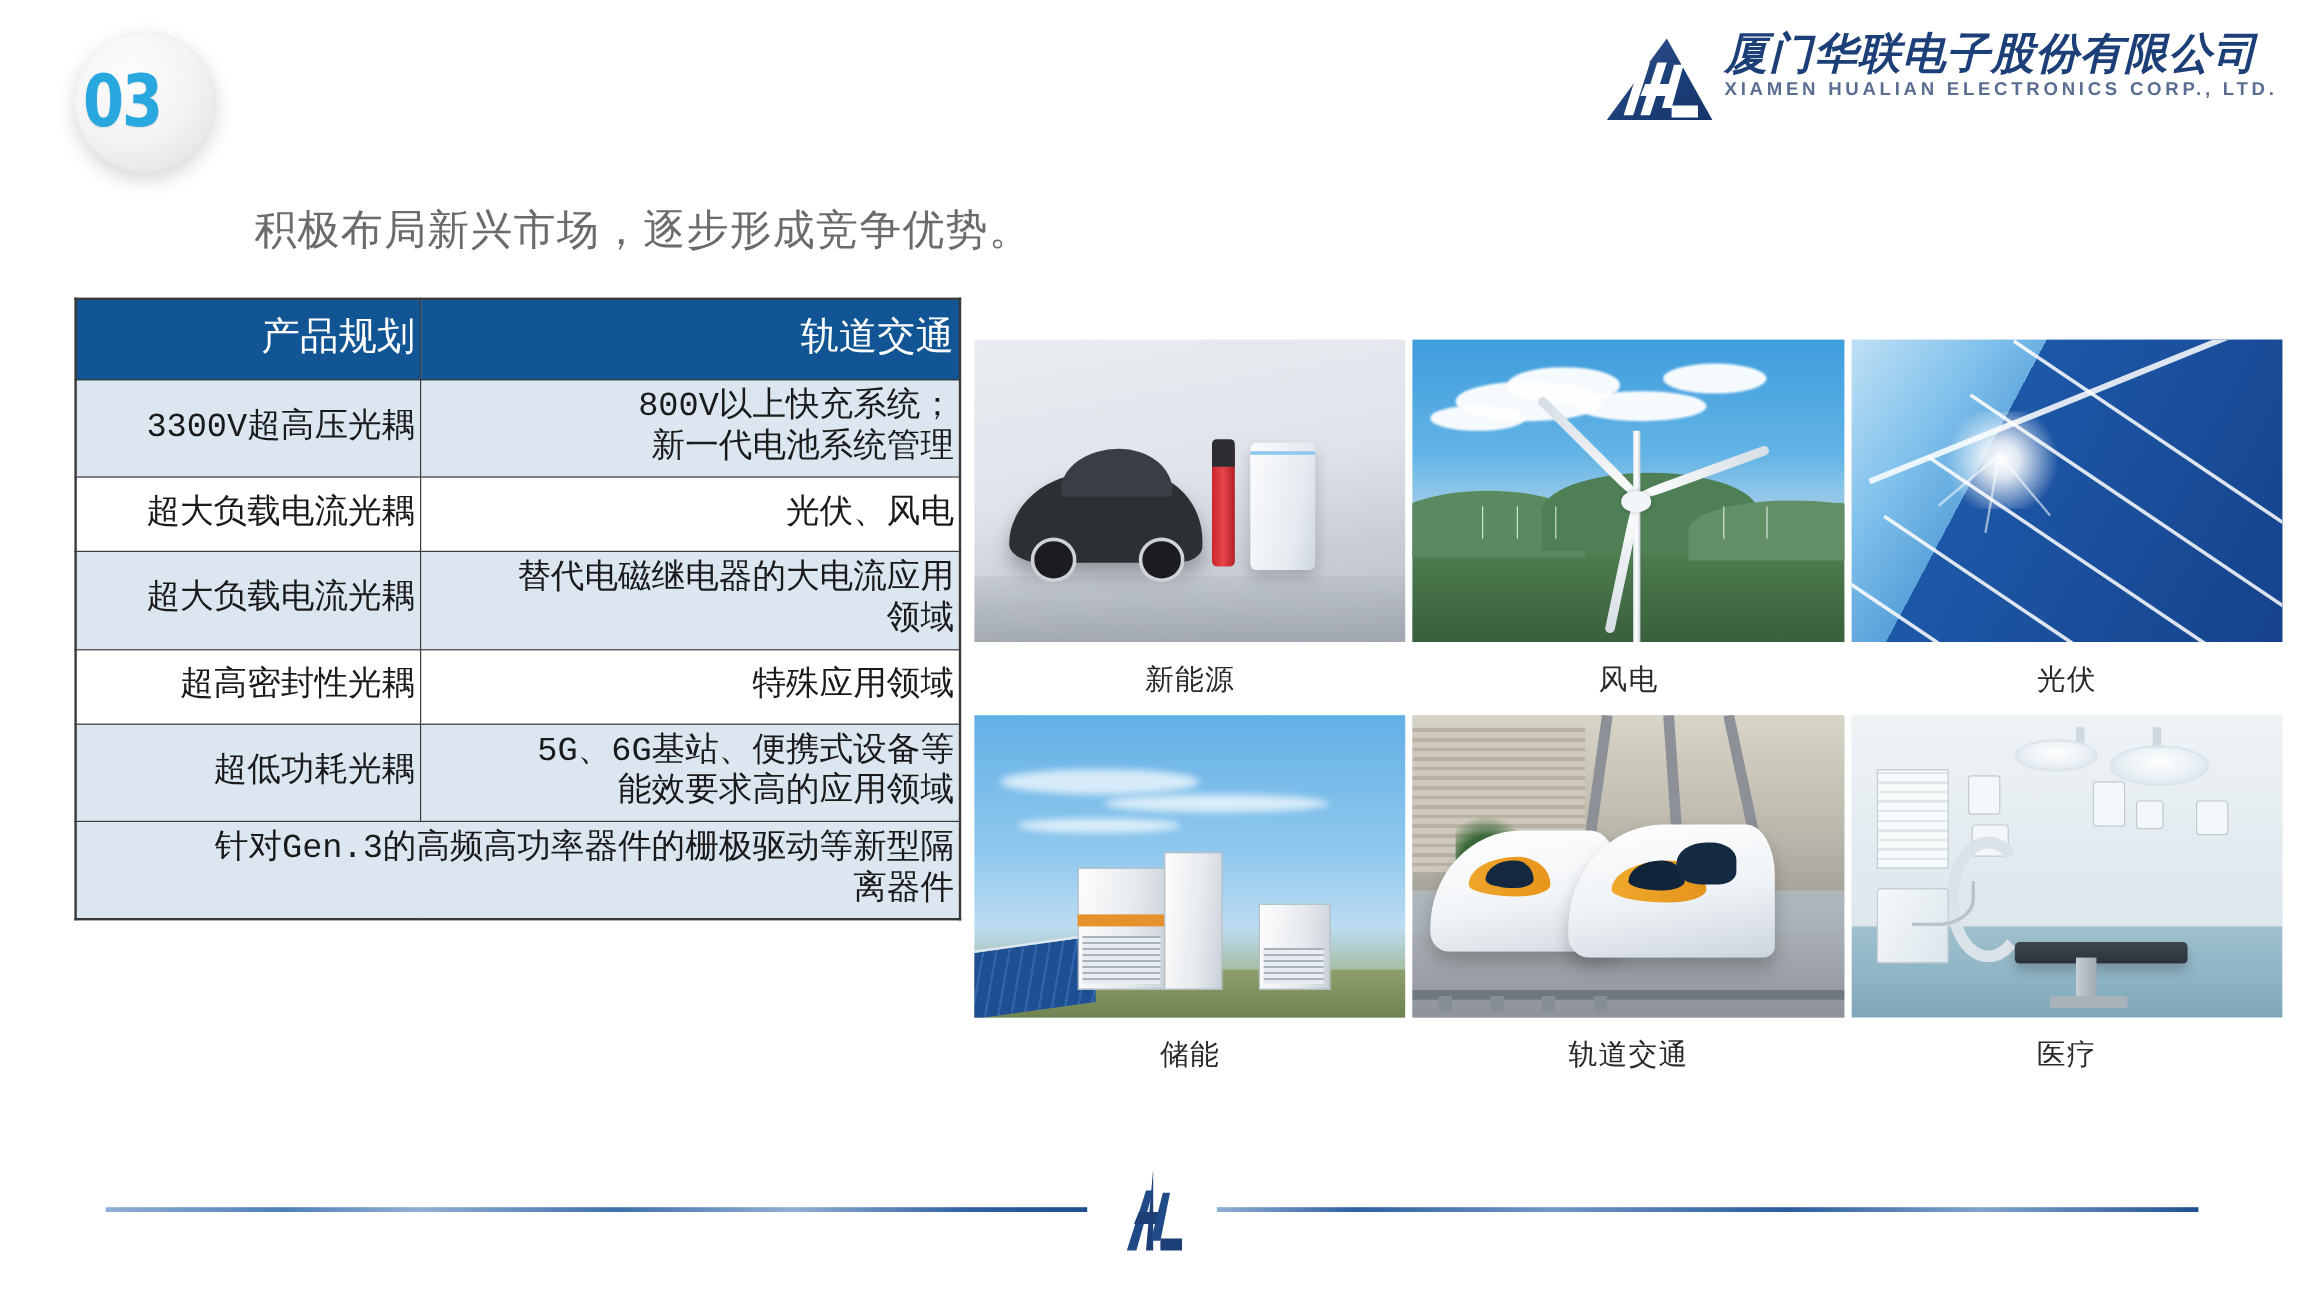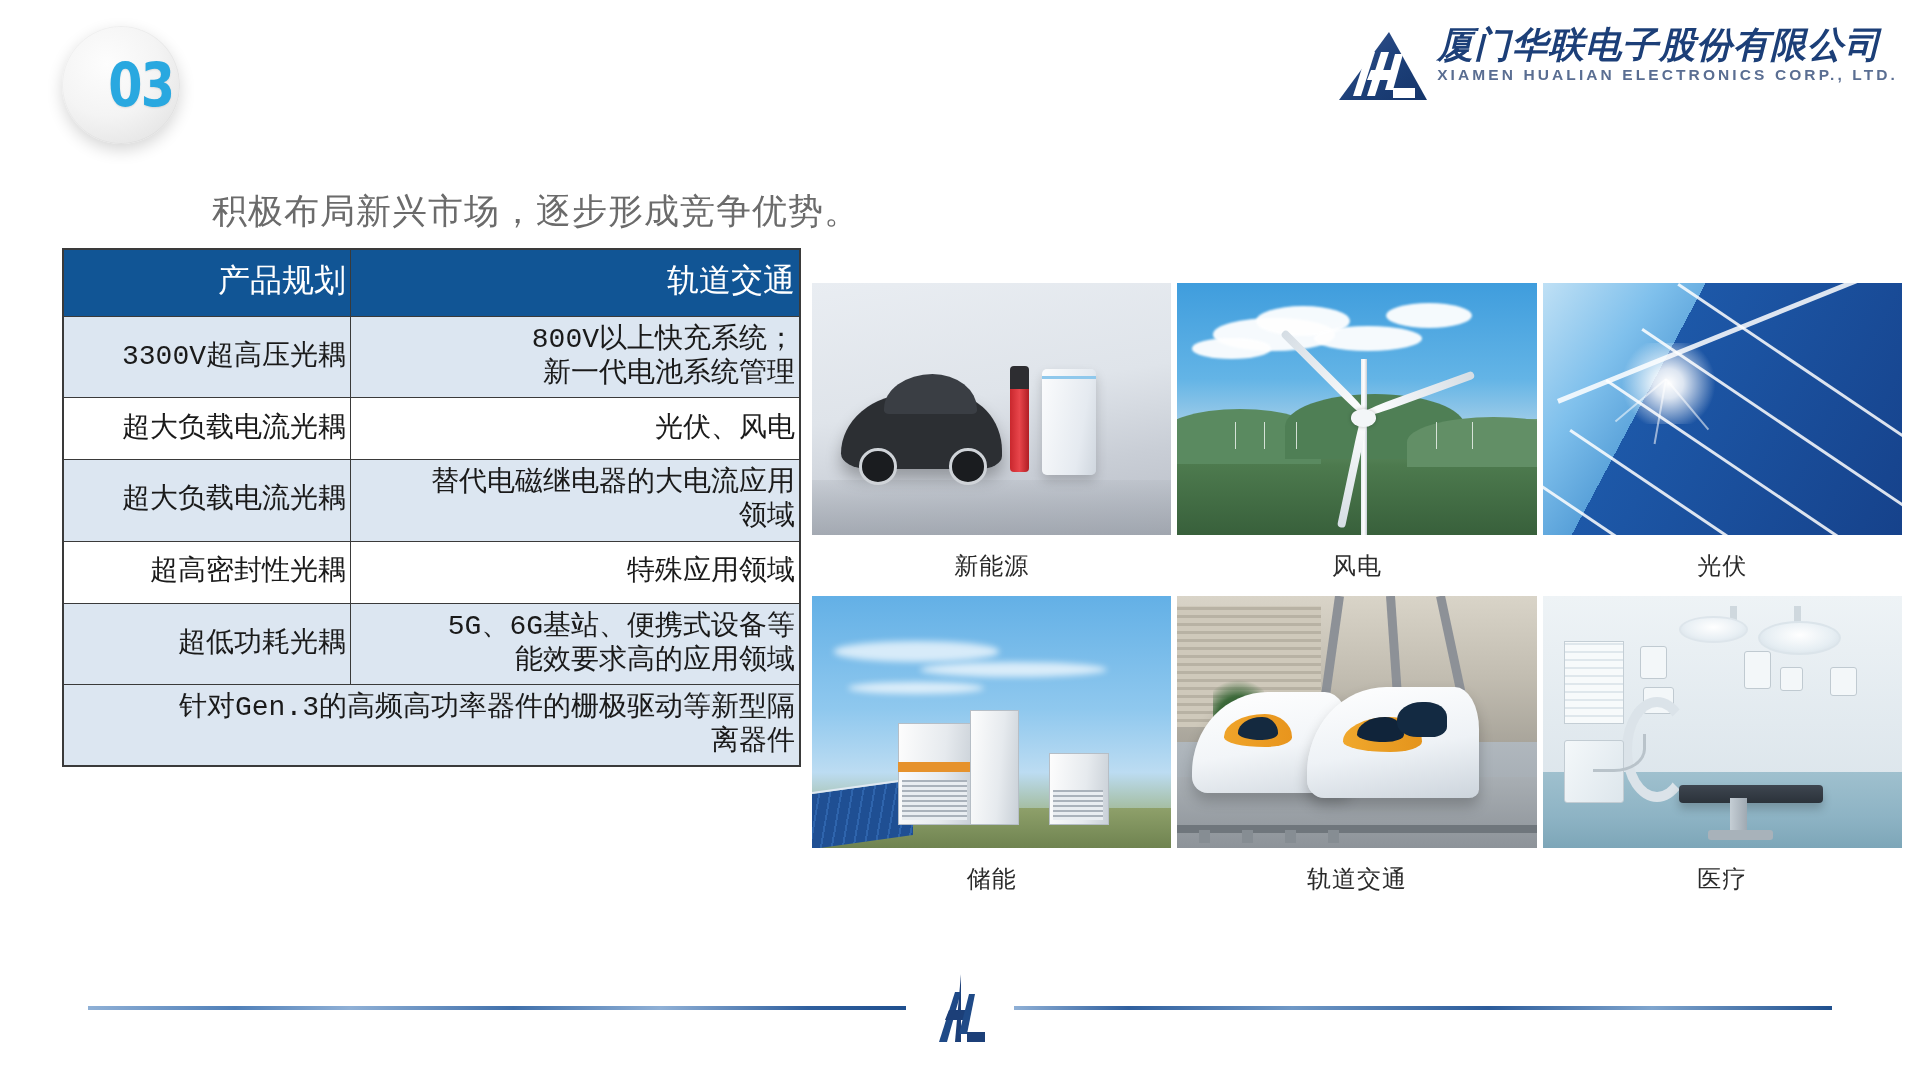--- a/index.html
+++ b/index.html
@@ -26,21 +26,21 @@
     position: absolute;
     left: 62px;
     top: 26px;
     width: 118px;
     height: 118px;
     border-radius: 50%;
     background: radial-gradient(circle at 38% 32%, #fdfdfd 0%, #f4f4f4 48%, #e7e7e7 78%, #dcdcdc 100%);
     box-shadow: 0 6px 16px rgba(0,0,0,0.16), inset 0 0 0 1px rgba(0,0,0,0.03);
     display: flex;
     align-items: center;
-    justify-content: flex-end;
+    justify-content: flex-start;
   }
   #section-badge-number {
     font-family: "DejaVu Sans", sans-serif;
     font-size: 60px;
     font-weight: bold;
     color: #29a8e0;
     letter-spacing: -2px;
     transform: scaleX(0.82);
     text-shadow: 0 1px 2px rgba(0,0,0,0.10);
   }
@@ -54,21 +54,20 @@
     white-space: nowrap;
   }
   #section-subtitle {
     position: absolute;
     left: 212px;
     top: 168px;
     font-size: 35px;
     color: #6b6b6b;
     letter-spacing: 1px;
     white-space: nowrap;
-    margin-top: 20px;
   }
 
   
   #corp-logo {
     position: absolute;
     right: 22px;
     top: 26px;
     display: flex;
     align-items: flex-start;
   }

